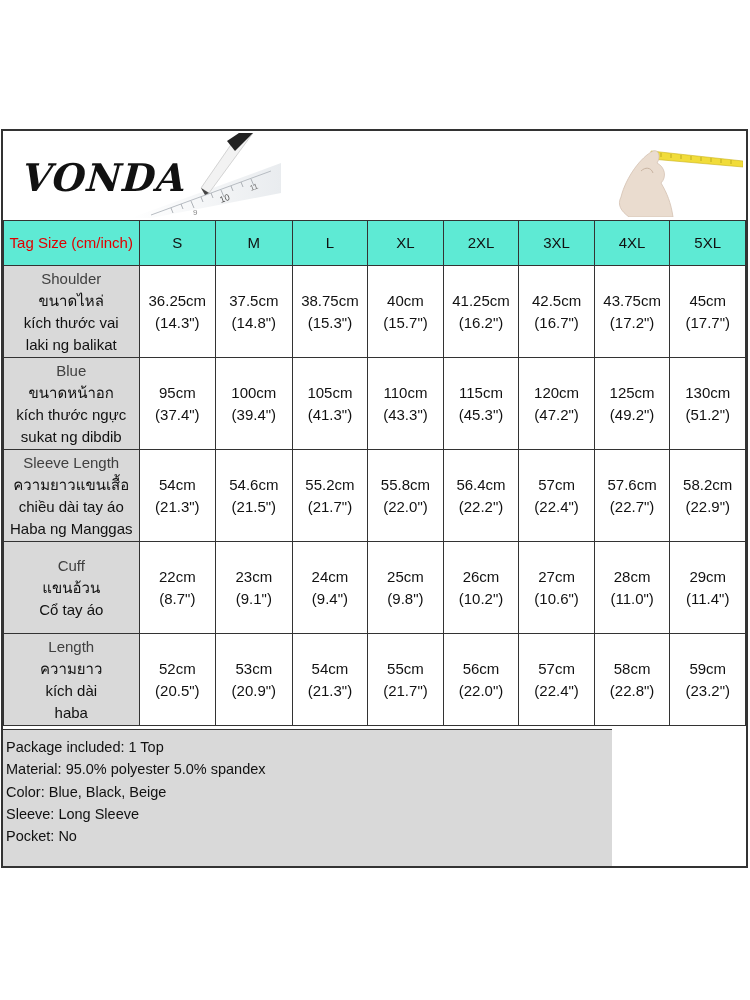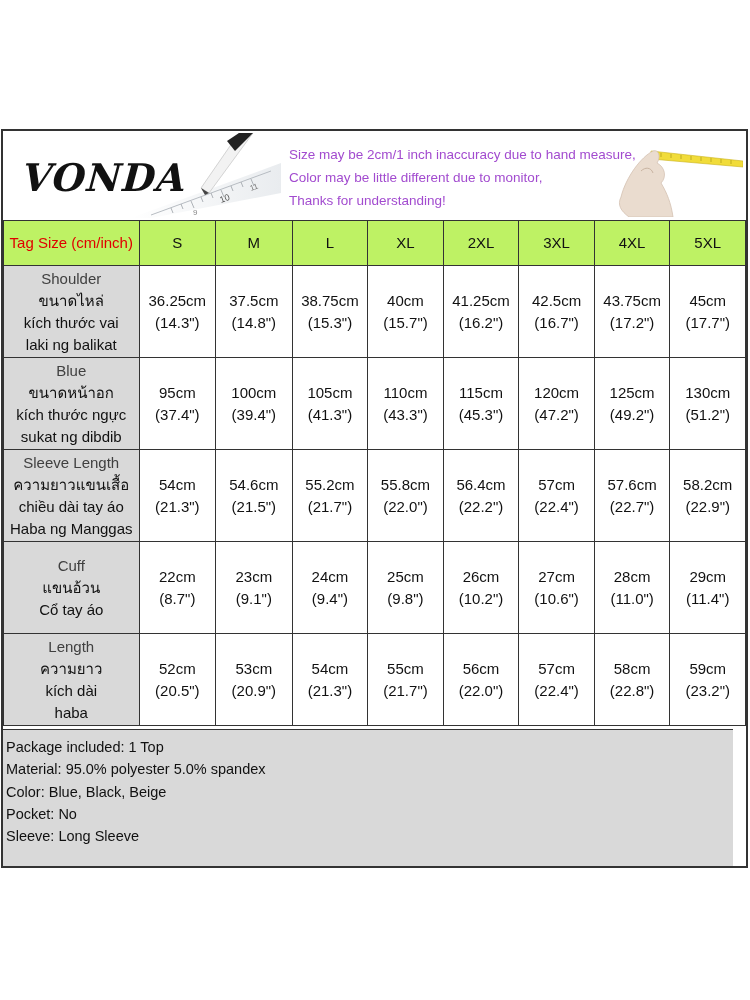--- a/index.html
+++ b/index.html
@@ -14,26 +14,26 @@
            font-size: 38px; font-weight: bold; letter-spacing: 1px; color: #111;
            font-style: italic; transform: skewX(-4deg); }
   .ruler { position: absolute; left: 128px; top: 2px; width: 150px; height: 85px; }
   .notes { position: absolute; left: 286px; top: 12px; }
   .note { font-size: 13.5px; color: #a24bcf; line-height: 23px; white-space: nowrap; }
   .hand { position: absolute; left: 598px; top: 6px; width: 142px; height: 80px; }
   
   .tbl { position: absolute; left: 0; top: 89px; border-collapse: collapse; table-layout: fixed; }
   .tbl td { border: 1.5px solid #333; text-align: center; vertical-align: middle;
             font-size: 15px; line-height: 22px; padding: 0; color: #111; }
-  .tbl tr.head td { background: #bef264; height: 44px; }
+  .tbl tr.head td { background: #5eead4; height: 44px; }
   .tbl tr.head td.label-cell { color: #e00000; }
   .tbl td.label-cell { background: #d9d9d9; }
   .tbl tr.body td { height: 91px; }
   .red { color: #404040; }
-  .footer { position: absolute; left: 0; top: 598px; width: 730px; height: 137px;
+  .footer { position: absolute; left: 0; top: 598px; width: 609px; height: 137px;
             background: #d9d9d9; border-top: 1.5px solid #333; box-sizing: border-box;
             padding: 6px 0 0 3px; }
   .footer div { font-size: 14.5px; line-height: 22.3px; color: #111; white-space: nowrap; }
 </style>
 </head>
 <body>
 
 <div class="sheet">
 
   <div class="banner">
@@ -60,25 +60,20 @@
         <line x1="120" y1="46" x2="123" y2="53"></line>
       </g>
       <text x="62" y="82" font-size="8" fill="#888" font-family="Liberation Sans, sans-serif">9</text>
       <text x="90" y="70" font-size="9" fill="#555" font-family="Liberation Sans, sans-serif" transform="rotate(-20 90 70)">10</text>
       <text x="120" y="58" font-size="8" fill="#777" font-family="Liberation Sans, sans-serif" transform="rotate(-20 120 58)">11</text>
       <polygon points="70,55 108,0 122,0 78,60" fill="#f2f2f2" stroke="#bbb" stroke-width="0.6"></polygon>
       <polygon points="96,8 108,0 122,0 104,18" fill="#222"></polygon>
       <polygon points="70,55 78,60 74,62" fill="#444"></polygon>
     </svg>
 
-    <div class="notes">
-      <div class="note">Size may be 2cm/1 inch inaccuracy due to hand measure,</div>
-      <div class="note">Color may be little different due to monitor,</div>
-      <div class="note">Thanks for understanding!</div>
-    </div>
 
     <svg class="hand" viewBox="0 0 142 80">
       <polygon points="50,14 142,24 142,30 50,22" fill="#f1dc3a" stroke="#c9b21c" stroke-width="0.6"></polygon>
       <g stroke="#a08d10" stroke-width="0.6">
         <line x1="60" y1="16" x2="60" y2="20"></line>
           <line x1="70" y1="17" x2="70" y2="21"></line>
         <line x1="80" y1="18" x2="80" y2="22"></line>
           <line x1="90" y1="19" x2="90" y2="23"></line>
         <line x1="100" y1="20" x2="100" y2="24"></line>
           <line x1="110" y1="21" x2="110" y2="25"></line>
@@ -318,16 +313,16 @@
             <div>(23.2")</div>
           </td>
     </tr>
   </tbody>
     </table>
 
   <div class="footer">
     <div>Package included: 1 Top</div>
     <div>Material: 95.0% polyester 5.0% spandex</div>
     <div>Color: Blue, Black, Beige</div>
+    <div>Sleeve: Long Sleeve</div>
     <div>Pocket: No</div>
-    <div>Sleeve: Long Sleeve</div>
   </div>
 </div>
 
 </body></html>

